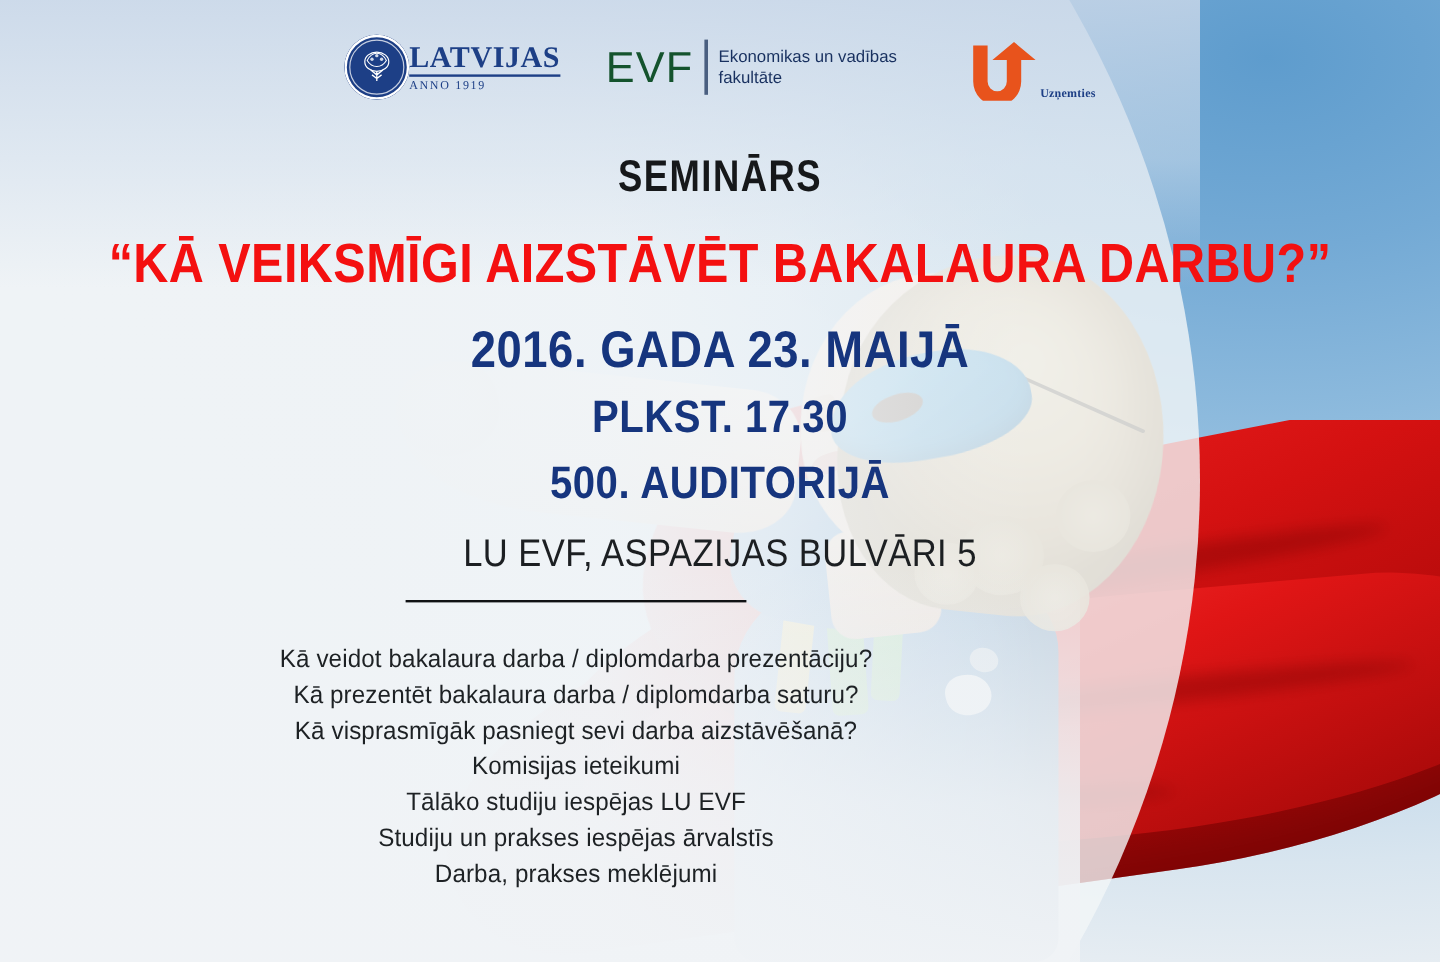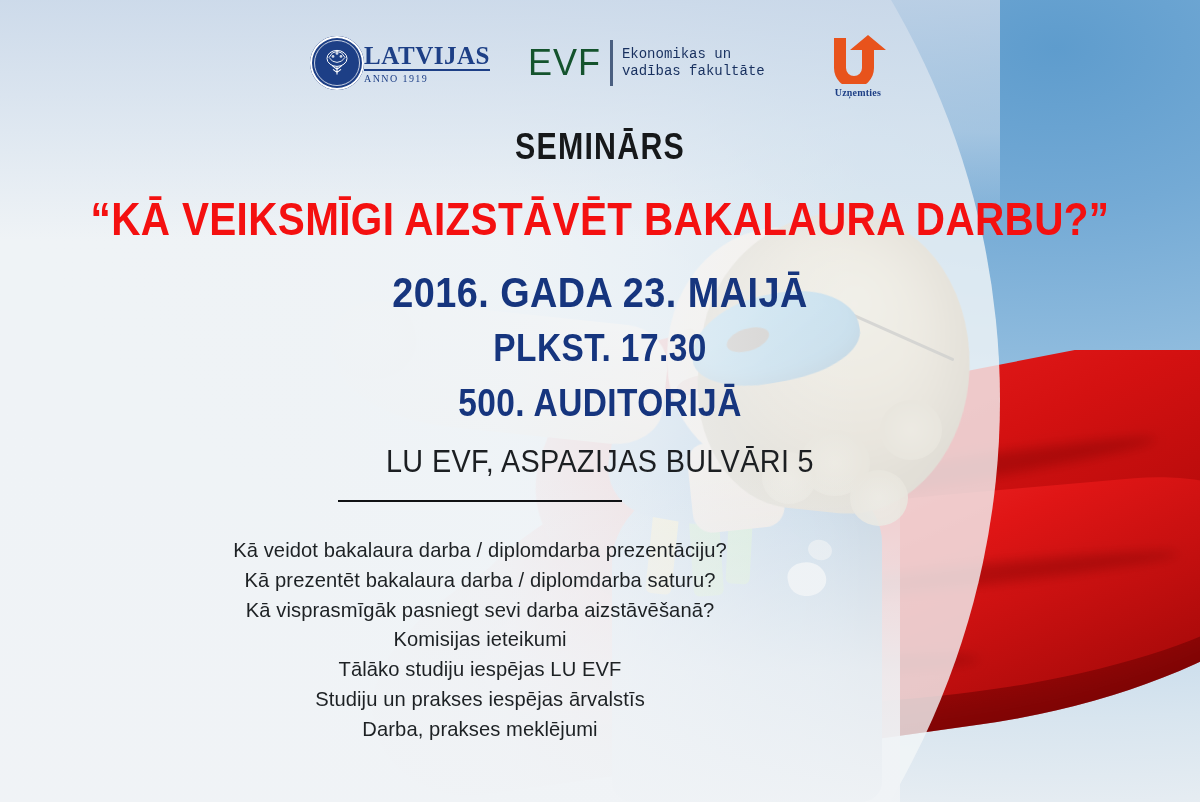--- a/index.html
+++ b/index.html
@@ -242,25 +242,25 @@
     color:#1d3f86;margin-top:3px;
   }
 
   .evf-logo{display:flex;align-items:center;gap:9px;margin-left:12px;}
   .evf-mark{
     font-family:"Liberation Sans",sans-serif;font-size:36px;font-weight:400;
     color:#14532d;letter-spacing:1px;line-height:.95;
   }
   .evf-rule{width:3px;height:46px;background:#4a5f80;}
   .evf-sub{
-    font-family:Liberation Mono, monospace;font-size:14px;color:#18305f;
+    font-family:Liberation Sans, sans-serif;font-size:14px;color:#18305f;
     line-height:1.25;max-width:160px;
   }
 
-  .u-logo{display:flex;flex-direction:column;align-items:center;margin-left:18px;}
+  .u-logo{display:flex;align-items:flex-end;margin-left:18px;}
   .u-mark{width:64px;height:56px;}
   .u-word{
     font-family:"Liberation Serif",serif;font-weight:bold;font-size:10px;
     color:#1d3f86;margin-top:3px;letter-spacing:.2px;
   }
 
   .kicker{
     position:absolute;top:126px;left:0;width:1200px;text-align:center;
     font-family:"Liberation Sans",sans-serif;font-weight:bold;
     font-size:37px;letter-spacing:1.5px;color:#16181a;

